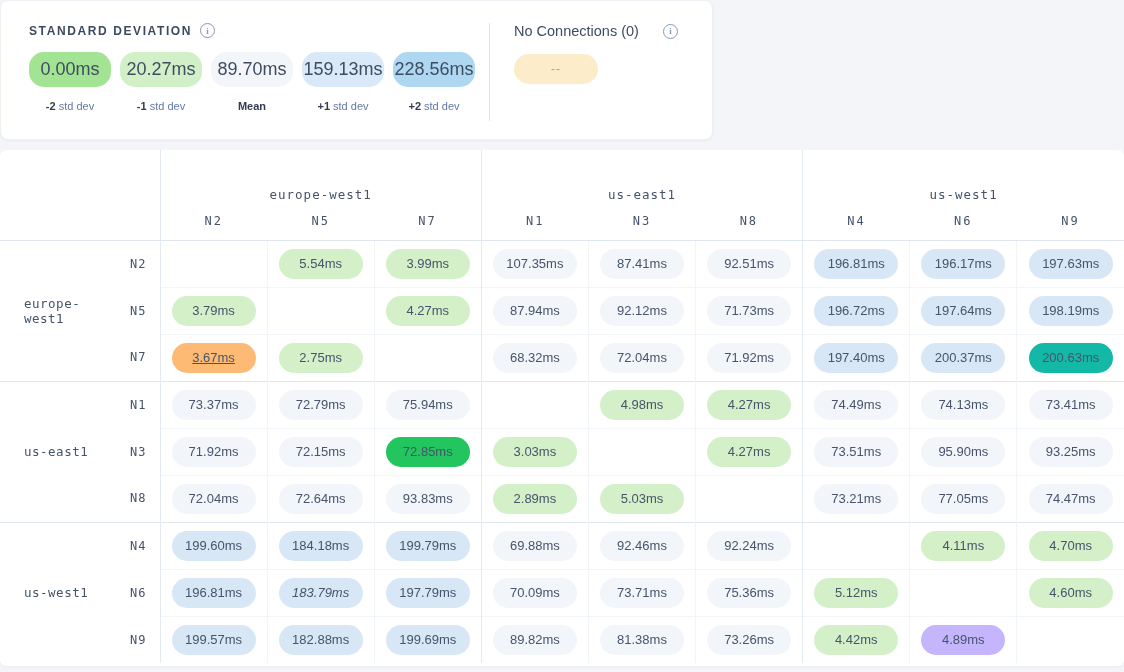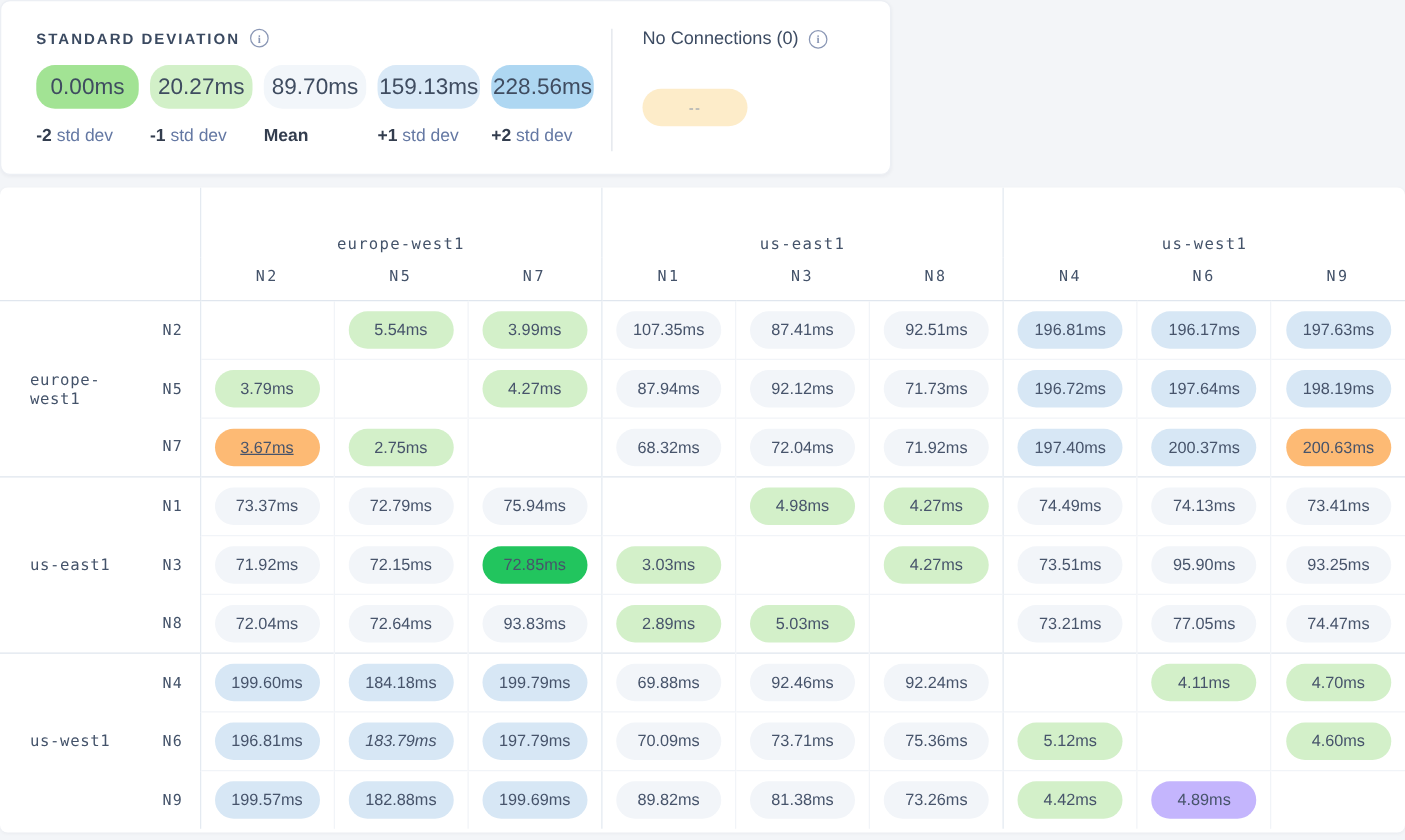--- a/index.html
+++ b/index.html
@@ -32,25 +32,25 @@
     font-size: 9px; color: #8a97b5; font-weight: bold;
     font-family: "Liberation Serif", serif;
     cursor: pointer; flex: 0 0 auto;
   }
   .legend-pills { display: flex; gap: 9px; }
   .lg-pill {
     width: 82px; padding: 7px 0; border-radius: 15px;
     text-align: center; font-size: 18px; color: #3f4c60;
   }
   .legend-labels { display: flex; gap: 9px; margin-top: 13px; }
-  .lg-label { width: 82px; font-size: 14px; color: #6478a3; }
+  .lg-label { width: 82px; text-align: center; font-size: 11px; color: #6478a3; }
   .lg-label b { color: #333d4e; font-weight: bold; }
   .legend-divider { width: 1px; background: #dfe4ea; margin: 22px 0 18px 0; }
   .legend-right { padding: 22px 0 0 24px; }
-  .nc-title-row { display: flex; align-items: center; gap: 8px; margin-bottom: 32px; }
+  .nc-title-row { display: flex; align-items: center; gap: 24px; margin-bottom: 15px; }
   .nc-title { font-size: 14.5px; color: #3d4c63; }
   .nc-pill {
     width: 84px; padding: 8px 0; border-radius: 15px;
     text-align: center; font-size: 12px; color: #9aa2ad; letter-spacing: 1px;
   }
   
   .matrix-card {
     margin-top: 10px;
     width: 1124px; height: 516px;
     background: #ffffff;
@@ -196,21 +196,21 @@
         <tr>
           <th class="node mono">N7</th>
           <td class="gb"><span class="pill" style="background: #fdba74; text-decoration: underline;">3.67ms</span></td>
           <td><span class="pill" style="background: rgb(211, 240, 201);">2.75ms</span></td>
           <td></td>
           <td class="gb"><span class="pill" style="background: rgb(242, 245, 249);">68.32ms</span></td>
           <td><span class="pill" style="background: rgb(242, 245, 249);">72.04ms</span></td>
           <td><span class="pill" style="background: rgb(242, 245, 249);">71.92ms</span></td>
           <td class="gb"><span class="pill" style="background: rgb(215, 231, 245);">197.40ms</span></td>
           <td><span class="pill" style="background: rgb(215, 231, 245);">200.37ms</span></td>
-          <td><span class="pill" style="background: #fdba74;">200.63ms</span></td>
+          <td><span class="pill" style="background: #14b8a6;">200.63ms</span></td>
         </tr>
         <tr class="group-start">
           <th class="region mono" rowspan="3">us-east1</th>
           <th class="node mono">N1</th>
           <td class="gb"><span class="pill" style="background: rgb(242, 245, 249);">73.37ms</span></td>
           <td><span class="pill" style="background: rgb(242, 245, 249);">72.79ms</span></td>
           <td><span class="pill" style="background: rgb(242, 245, 249);">75.94ms</span></td>
           <td class="gb"></td>
           <td><span class="pill" style="background: rgb(211, 240, 201);">4.98ms</span></td>
           <td><span class="pill" style="background: rgb(211, 240, 201);">4.27ms</span></td>

